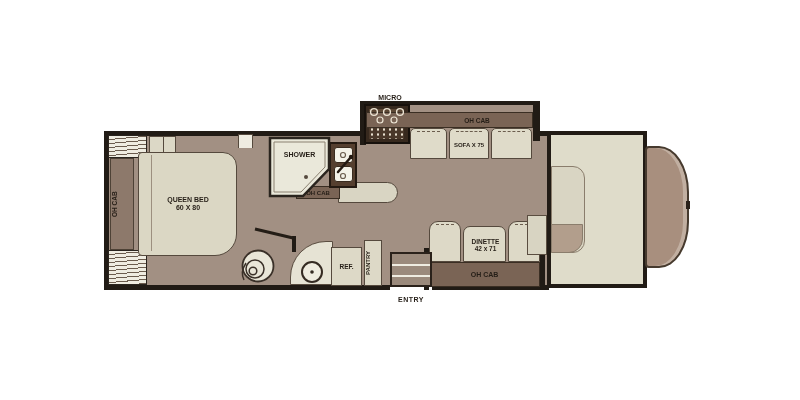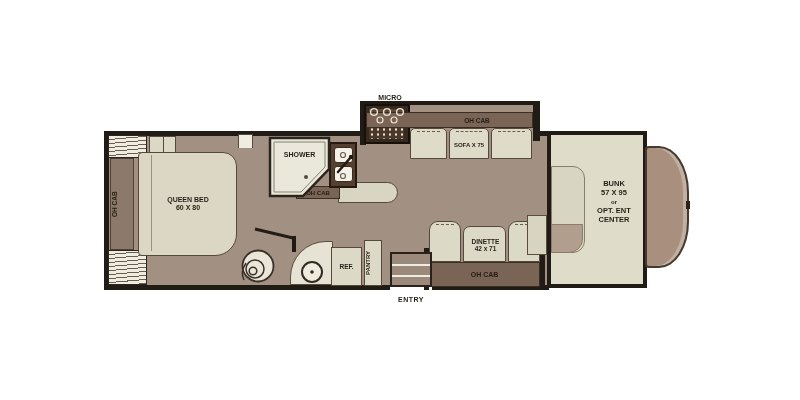--- a/index.html
+++ b/index.html
@@ -124,27 +124,20 @@
     <div class="abs" style="left:0;top:10px;width:100%;height:1.5px;background:#efece1;"></div>
     <div class="abs" style="left:0;top:21px;width:100%;height:1.5px;background:#efece1;"></div>
   </div>
   <div class="lbl lbl7" style="left:385px;top:296px;width:52px;letter-spacing:0.5px;">ENTRY</div>
 
   <div class="abs" style="left:527px;top:215px;width:20px;height:40px;background:#d8d4c2;border:1px solid #5a4d40;"></div>
 
   <div class="abs" style="left:547px;top:131px;width:100px;height:157px;background:#dfdcca;border:4px solid #211b15;"></div>
   <div class="abs" style="left:551px;top:166px;width:34px;height:87px;background:#d9d5c3;border:1px solid #8a7d6c;border-radius:0 12px 12px 0;"></div>
   <div class="abs" style="left:551px;top:224px;width:32px;height:29px;background:#b29e8c;border:1px solid #8a7d6c;border-radius:0 0 14px 0;"></div>
-  <div class="lbl" style="left:582px;top:179px;width:64px;font-size:7.5px;line-height:1.2;">
-    <span>BUNK</span><br>
-    <span>57 X 95</span><br>
-    <span style="font-size:6px;">or</span><br>
-    <span>OPT. ENT</span><br>
-    <span>CENTER</span>
-  </div>
 
   <div class="abs" style="left:645px;top:146px;width:44px;height:122px;background:#a88f7e;border:2px solid #463a2e;
               border-radius:4px 30px 30px 4px / 4px 46px 46px 4px;
               box-shadow:inset -4px 0 0 rgba(240,235,225,0.35);"></div>
   <div class="abs" style="left:686px;top:201px;width:4px;height:8px;background:#2a211a;"></div>
 
   <svg width="800" height="400" viewBox="0 0 800 400">
 
     <polygon points="270,138 329,138 329,169 303,196 270,196" fill="#eae8da" stroke="#2a241e" stroke-width="2.5"></polygon>
     <polygon points="274,142 325,142 325,167 301,192 274,192" fill="none" stroke="#8a8070" stroke-width="1"></polygon>

